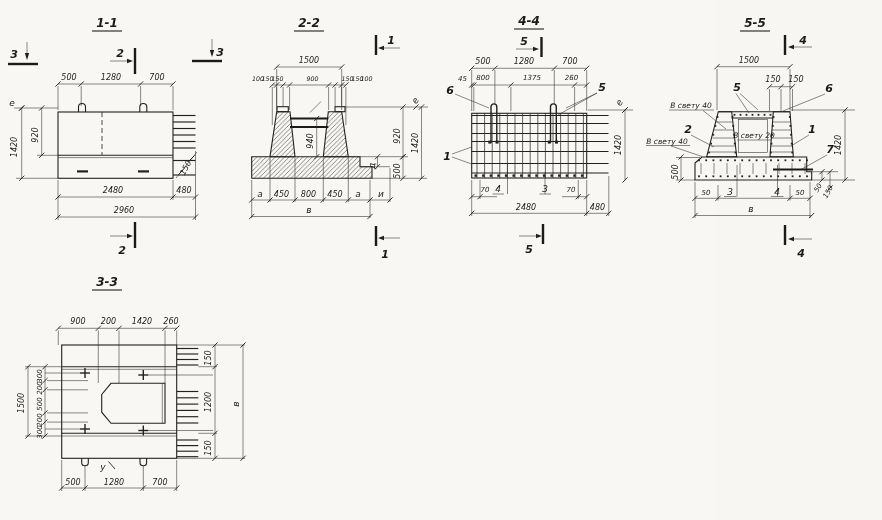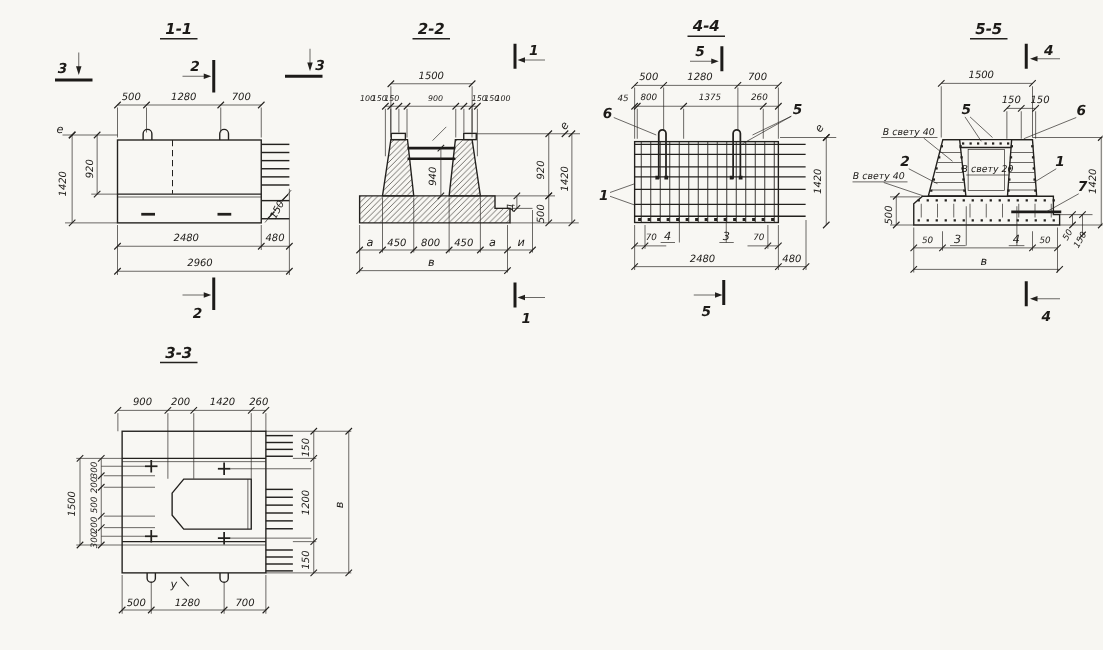--- a/index.html
+++ b/index.html
@@ -1,16 +1,16 @@
 <!DOCTYPE html>
 <html><head>
 <meta charset="utf-8">
 <style>
   html,body{margin:0;padding:0;background:#f7f6f2;}
-  .stage{width:716px;height:520px;position:relative;background:#f8f7f3;padding-left:36px;}
+  .stage{width:716px;height:520px;position:relative;background:#f8f7f3;}
   svg{display:block}
   .ln{stroke:#23211e;stroke-width:1.1;fill:none}
   .ln2{stroke:#23211e;stroke-width:1.4;fill:none}
   .tn{stroke:#2a2825;stroke-width:0.55;fill:none}
   .bar{stroke:#23211e;stroke-width:0.7;fill:none}
   .row{stroke:#23211e;stroke-width:1.15;fill:none}
   .tk{stroke:#23211e;stroke-width:0.9;fill:none}
   .thick{stroke:#1c1a18;stroke-width:2.4;fill:none}
   .beam{stroke:#1c1a18;stroke-width:2.1;fill:none}
   .dash{stroke:#23211e;stroke-width:0.8;fill:none;stroke-dasharray:5 3}

